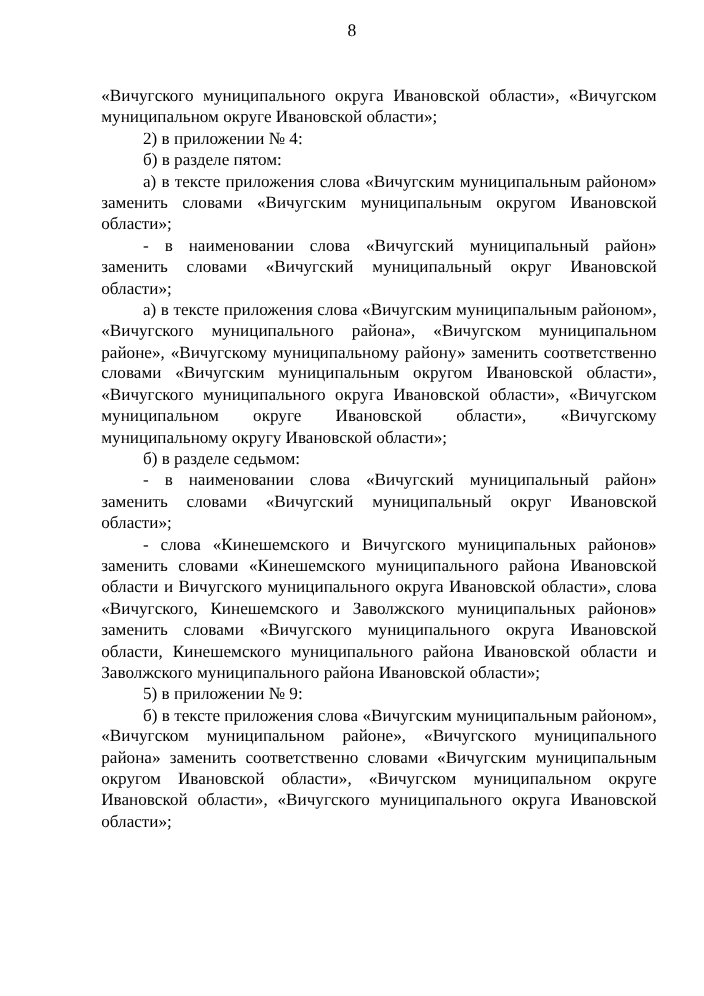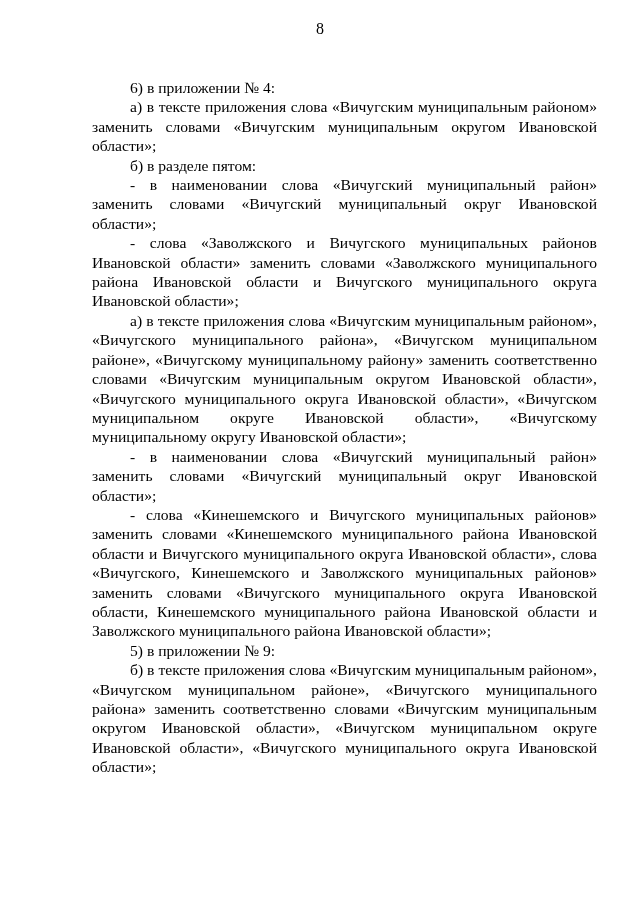--- a/index.html
+++ b/index.html
@@ -15,24 +15,25 @@
   }
   .content p { margin: 0; text-indent: 38px; }
   .content p.noindent { text-indent: 0; }
 </style>
 </head>
 <body>
 
 <div class="page-number">8</div>
 
 <div class="content">
-  <p>6) в приложении № 4:</p>
+  <p class="noindent">«Вичугского муниципального округа Ивановской области», «Вичугском муниципальном округе Ивановской области»;</p>
+  <p>2) в приложении № 4:</p>
+  <p>б) в разделе пятом:</p>
   <p>а) в тексте приложения слова «Вичугским муниципальным районом» заменить словами «Вичугским муниципальным округом Ивановской области»;</p>
-  <p>б) в разделе пятом:</p>
   <p>- в наименовании слова «Вичугский муниципальный район» заменить словами «Вичугский муниципальный округ Ивановской области»;</p>
-  <p>- слова «Заволжского и Вичугского муниципальных районов Ивановской области» заменить словами «Заволжского муниципального района Ивановской области и Вичугского муниципального округа Ивановской области»;</p>
   <p>а) в тексте приложения слова «Вичугским муниципальным районом», «Вичугского муниципального района», «Вичугском муниципальном районе», «Вичугскому муниципальному району» заменить соответственно словами «Вичугским муниципальным округом Ивановской области», «Вичугского муниципального округа Ивановской области», «Вичугском муниципальном округе Ивановской области», «Вичугскому муниципальному округу Ивановской области»;</p>
+  <p>б) в разделе седьмом:</p>
   <p>- в наименовании слова «Вичугский муниципальный район» заменить словами «Вичугский муниципальный округ Ивановской области»;</p>
   <p>- слова «Кинешемского и Вичугского муниципальных районов» заменить словами «Кинешемского муниципального района Ивановской области и Вичугского муниципального округа Ивановской области», слова «Вичугского, Кинешемского и Заволжского муниципальных районов» заменить словами «Вичугского муниципального округа Ивановской области, Кинешемского муниципального района Ивановской области и Заволжского муниципального района Ивановской области»;</p>
   <p>5) в приложении № 9:</p>
   <p>б) в тексте приложения слова «Вичугским муниципальным районом», «Вичугском муниципальном районе», «Вичугского муниципального района» заменить соответственно словами «Вичугским муниципальным округом Ивановской области», «Вичугском муниципальном округе Ивановской области», «Вичугского муниципального округа Ивановской области»;</p>
 
 </div>
 
 </body></html>

